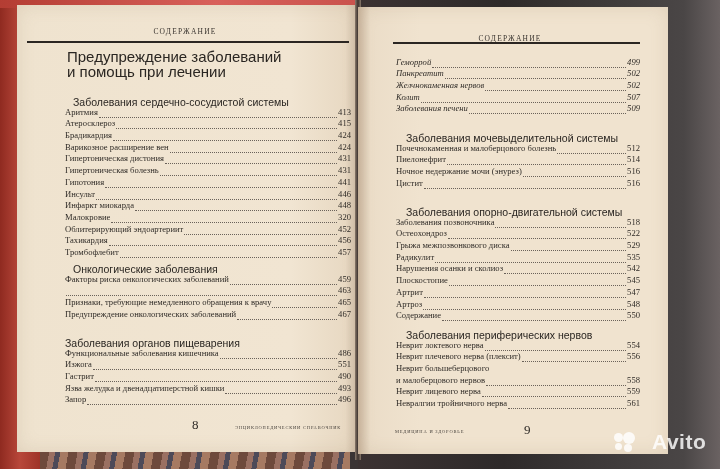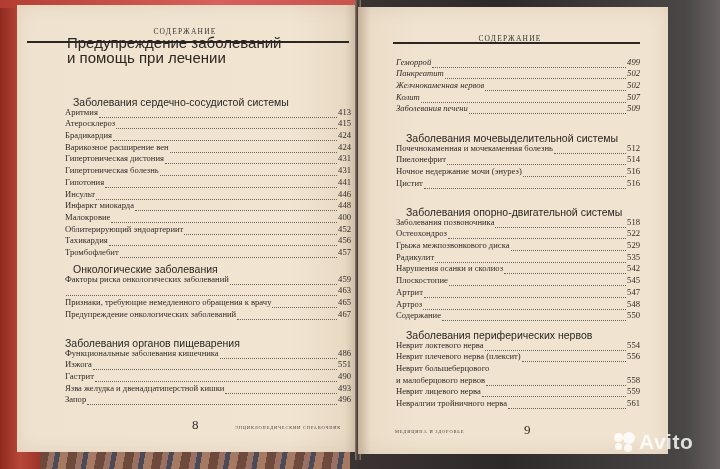--- a/index.html
+++ b/index.html
@@ -60,39 +60,39 @@
     flex:1 1 auto; overflow:hidden; margin:0 1px;
     border-bottom:1px dotted #6a625a; height:8px;
   }
   .row .p { flex:0 0 auto; }
   .row.nodots .dots { border-bottom:none; }
   .folio { position:absolute; font-size:13px; color:#2e2a26; }
   .footer-note { position:absolute; font-size:4.5px; letter-spacing:0.8px; color:#4a443e; text-transform:uppercase; white-space:nowrap; }
   .watermark {
     position:absolute; left:614px; top:430px; display:flex; align-items:center;
     font-family:"Liberation Sans", sans-serif; font-size:21px; color:rgba(255,255,255,0.82);
-    font-weight:bold; letter-spacing:0.5px;
+    font-weight:bold; letter-spacing:0.5px;gap:13px;
   }
   .watermark .dots-logo { position:relative; width:22px; height:20px; margin-right:3px; }
   .watermark .dots-logo span { position:absolute; border-radius:50%; background:rgba(255,255,255,0.82); }
 </style>
 </head>
 <body>
 
 <div class="scene">
   <div class="right-bg"></div>
   <div class="cover-left"></div>
   <div class="cover-top"></div>
   <div class="edge-bottom"></div>
 
   <div class="page left">
     <div class="running-head" style="left:0;width:336px;top:22px;">Содержание</div>
     <div class="rule" style="left:10px;width:322px;top:36px;"></div>
 
-    <h1 class="chapter-title" style="left:50px;top:30px;">
+    <h1 class="chapter-title" style="left:50px;top:44px;">
       <span>Предупреждение заболеваний</span><br>
       <span>и помощь при лечении</span>
     </h1>
 
     <div class="section-title" style="left:56px;top:91px;">Заболевания сердечно-сосудистой системы</div>
     <div class="toc" style="left:48px;top:101px;width:286px;">
       <div class="row">
           <span class="t">Аритмия</span>
           <span class="dots"></span>
           <span class="p">413</span>
@@ -133,21 +133,21 @@
           <span class="p">446</span>
         </div>
       <div class="row">
           <span class="t">Инфаркт миокарда</span>
           <span class="dots"></span>
           <span class="p">448</span>
         </div>
       <div class="row">
           <span class="t">Малокровие</span>
           <span class="dots"></span>
-          <span class="p">400</span>
+          <span class="p">320</span>
         </div>
       <div class="row">
           <span class="t">Облитерирующий эндоартериит</span>
           <span class="dots"></span>
           <span class="p">452</span>
         </div>
       <div class="row">
           <span class="t">Тахикардия</span>
           <span class="dots"></span>
           <span class="p">456</span>
@@ -245,21 +245,21 @@
       <div class="row">
           <span class="t">Заболевания печени</span>
           <span class="dots"></span>
           <span class="p">509</span>
         </div>
     </div>
 
     <div class="section-title" style="left:48px;top:125px;">Заболевания мочевыделительной системы</div>
     <div class="toc" style="left:38px;top:135px;width:244px;">
       <div class="row">
-          <span class="t">Почечнокаменная и мочекаменная болезнь</span>
+          <span class="t">Почечнокаменная и малоберцового болезнь</span>
           <span class="dots"></span>
           <span class="p">512</span>
         </div>
       <div class="row">
           <span class="t">Пиелонефрит</span>
           <span class="dots"></span>
           <span class="p">514</span>
         </div>
       <div class="row">
           <span class="t">Ночное недержание мочи (энурез)</span>

